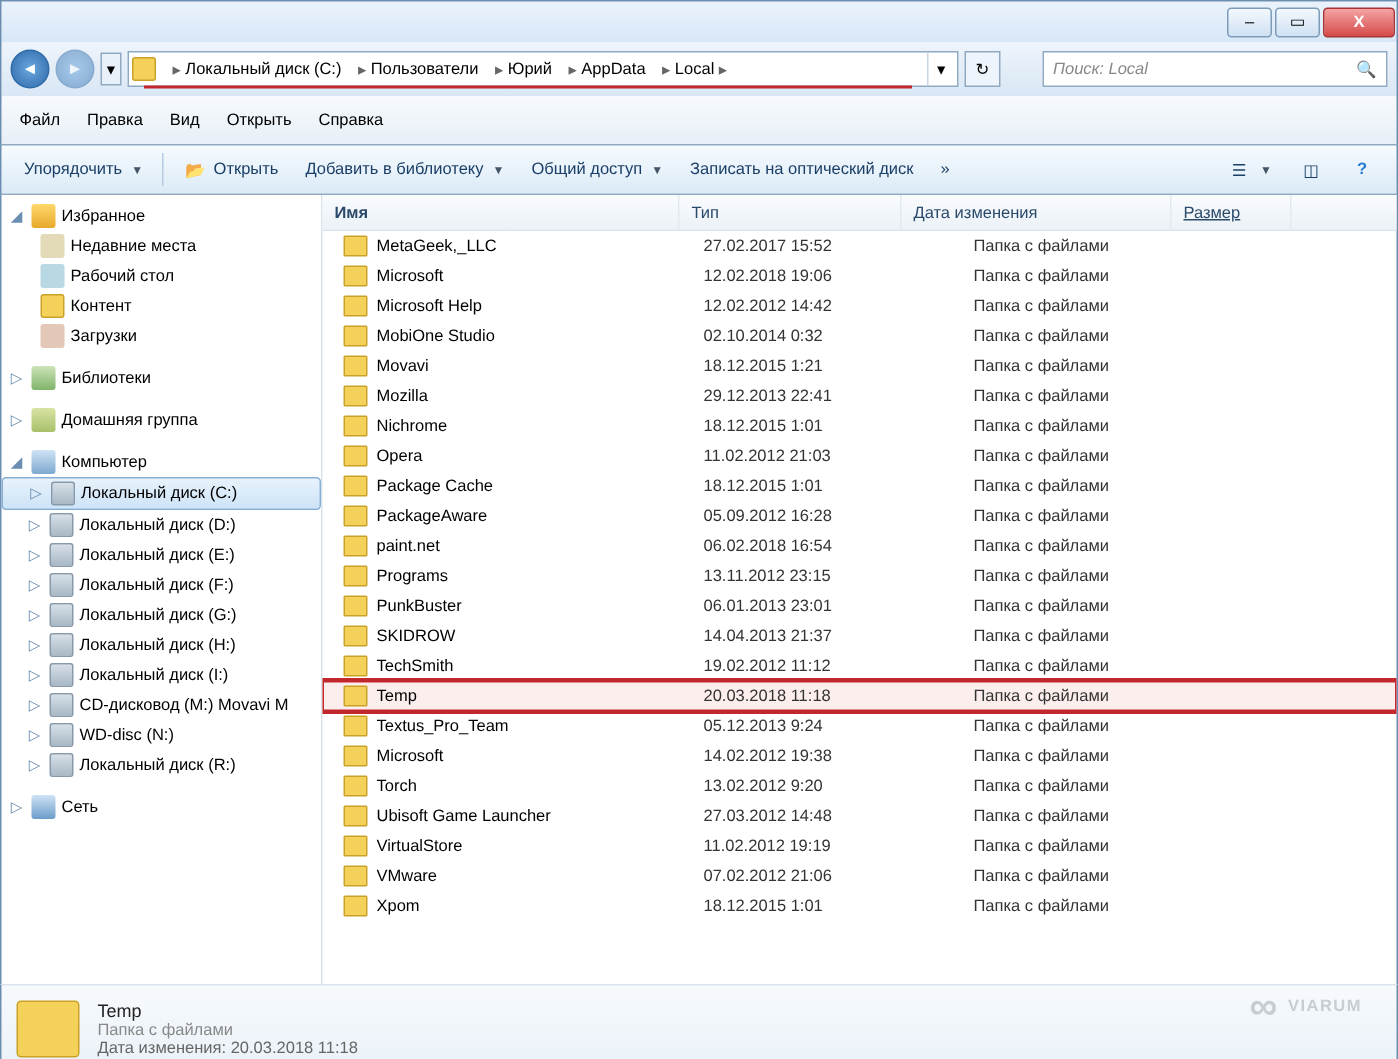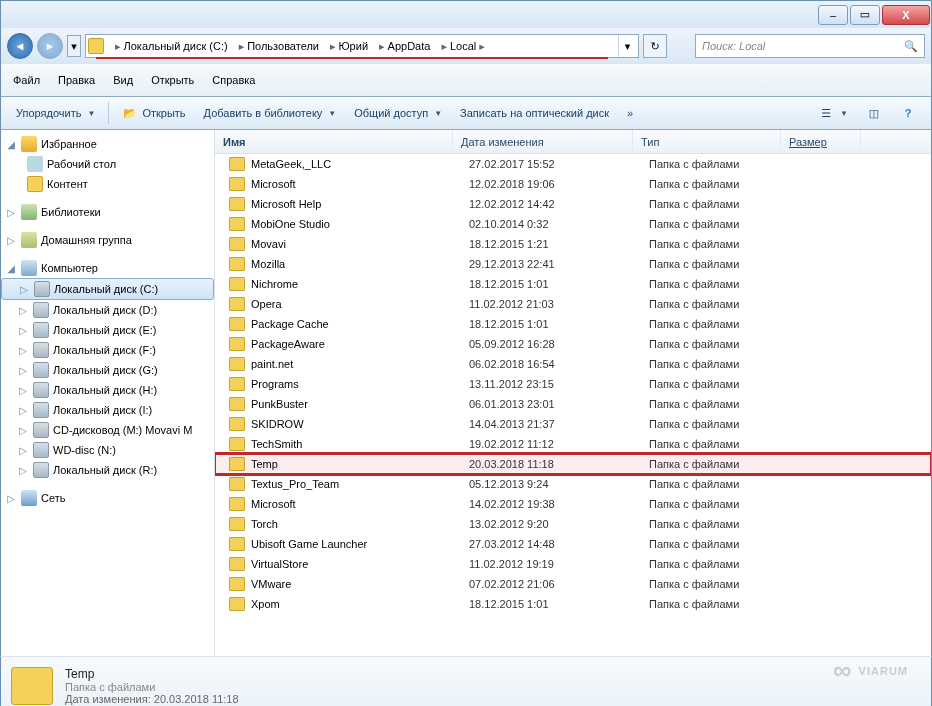--- a/index.html
+++ b/index.html
@@ -187,26 +187,34 @@
 
 <div class="mainwrap">
 
   <div class="tree">
     <div class="tnode" style="padding-left:4px">
         <span class="exp">◢</span>
         <span class="ticon2 ic-fav"></span>
         <span>Избранное</span>
       </div>
     <div class="tnode" style="padding-left:22px">
+        <span class="ticon2 ic-recent"></span>
+        <span>Недавние места</span>
+      </div>
+    <div class="tnode" style="padding-left:22px">
         <span class="ticon2 ic-desktop"></span>
         <span>Рабочий стол</span>
       </div>
     <div class="tnode" style="padding-left:22px">
         <span class="ticon2 ic-folder"></span>
         <span>Контент</span>
+      </div>
+    <div class="tnode" style="padding-left:22px">
+        <span class="ticon2 ic-dl"></span>
+        <span>Загрузки</span>
       </div>
     <div class="tdivider"></div>
     <div class="tnode" style="padding-left:4px">
         <span class="exp">▷</span>
         <span class="ticon2 ic-library"></span>
         <span>Библиотеки</span>
       </div>
     <div class="tdivider"></div>
     <div class="tnode" style="padding-left:4px">
         <span class="exp">▷</span>
@@ -277,25 +285,25 @@
         <span class="ticon2 ic-network"></span>
         <span>Сеть</span>
       </div>
   </div>
 
   <div class="filepane">
     <div class="cols">
       <div class="col name">
           <span>Имя</span>
         </div>
+      <div class="col type">
+          <span>Тип</span>
+        </div>
       <div class="col date">
           <span>Дата изменения</span>
-        </div>
-      <div class="col type">
-          <span>Тип</span>
         </div>
       <div class="col size">
           <span>Размер</span>
         </div>
     </div>
     <div class="rows" id="rows">
         <div class="row">
           <span class="ficon"></span>
           <span class="c cname">MetaGeek,_LLC</span>
           <span class="c cdate">27.02.2017 15:52</span>

